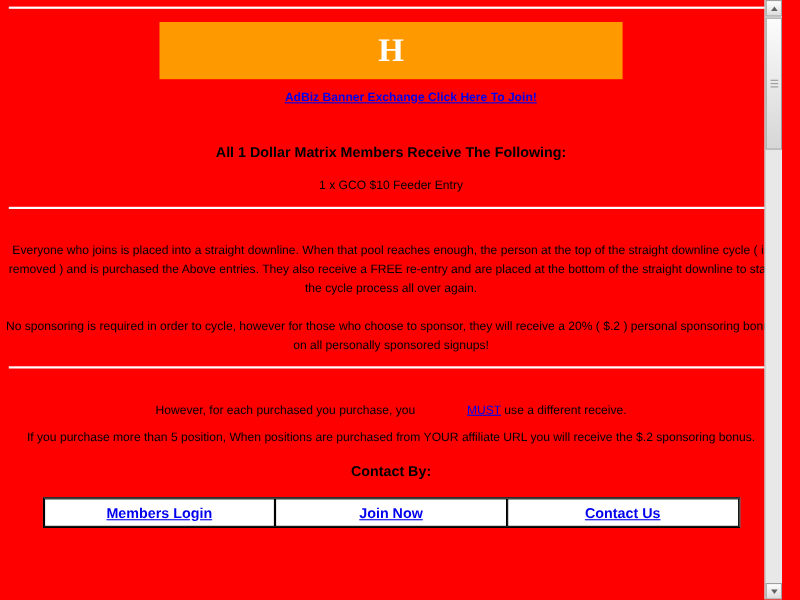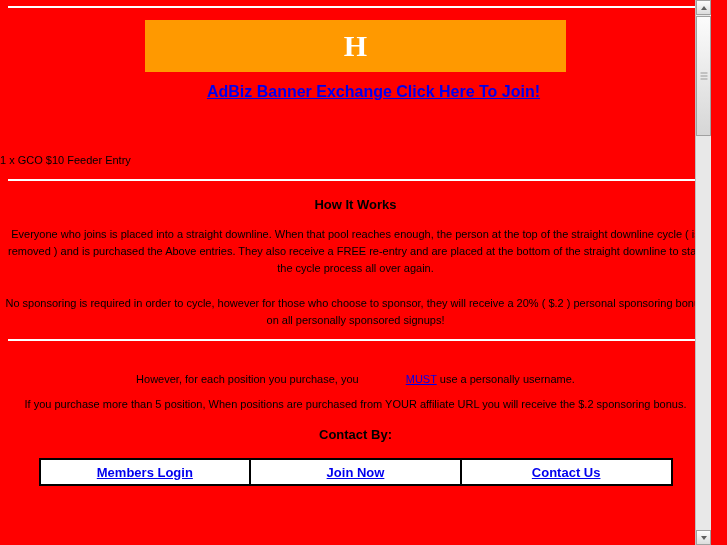--- a/index.html
+++ b/index.html
@@ -114,36 +114,37 @@
     text-align: center;
     color: #FFFFFF;
     font-size: 30px;
     font-weight: bold;
     font-family: "Liberation Serif", serif;
   }
   .banner-link {
     display: block;
     text-align: center;
     margin-top: 8px;
-    font-size: 16px;
+    font-size: 11px;
     color: #0000EE;
     text-decoration: underline;
     font-weight: bold;
     padding-left: 36px;
   }
   .heading {
     text-align: center;
     font-weight: bold;
     font-size: 13px;
     color: #000000;
     margin: 0;
   }
   .spacer-lg { height: 36px; }
   .spacer-sm { height: 10px; }
   .line {
+    text-align: center;
     font-size: 11px;
     margin: 0;
     padding: 7px 0;
   }
   .para {
     text-align: center;
     font-size: 11px;
     line-height: 17px;
     margin: 0 4px;
     padding: 4px 0;
@@ -188,47 +189,47 @@
 
     <div class="banner-wrap">
       <div class="banner">
         <div class="banner-letter">H</div>
       </div>
       <a class="banner-link" href="#">AdBiz Banner Exchange Click Here To Join!</a>
     </div>
 
     <div class="spacer-lg"></div>
 
+    <div class="heading">All 1 Dollar Matrix Members Receive The Following:</div>
 
     <div class="spacer-sm"></div>
 
     <div class="line">1 x GCO $10 Feeder Entry</div>
 
     <hr class="rule">
 
     <div class="spacer-sm"></div>
 
-    <div class="heading">How It Works</div>
 
     <div class="spacer-sm"></div>
 
     <div class="para">Everyone who joins is placed into a straight downline. When that pool reaches enough, the person at the top of the straight downline cycle ( is removed ) and is purchased the Above entries. They also receive a FREE re-entry and are placed at the bottom of the straight downline to start the cycle process all over again.</div>
 
     <div class="spacer-sm"></div>
 
     <div class="para">No sponsoring is required in order to cycle, however for those who choose to sponsor, they will receive a 20% ( $.2 ) personal sponsoring bonus on all personally sponsored signups!</div>
 
     <hr class="rule">
 
     <div class="spacer-sm"></div>
 
 
     <div class="spacer-sm"></div>
 
-    <div class="para"><span>However, for each position you purchase, you </span><a class="inline-link" href="#">MUST</a><span> use a personally username.</span></div>
+    <div class="para"><span>However, for each purchased you purchase, you </span><a class="inline-link" href="#">MUST</a><span> use a different receive.</span></div>
 
     <div class="para">If you purchase more than 5 position, When positions are purchased from YOUR affiliate URL you will receive the $.2 sponsoring bonus.</div>
 
     <div class="spacer-sm"></div>
 
     <div class="heading">Contact By:</div>
 
     <table class="nav-table">
       <tbody>
           <tr>

